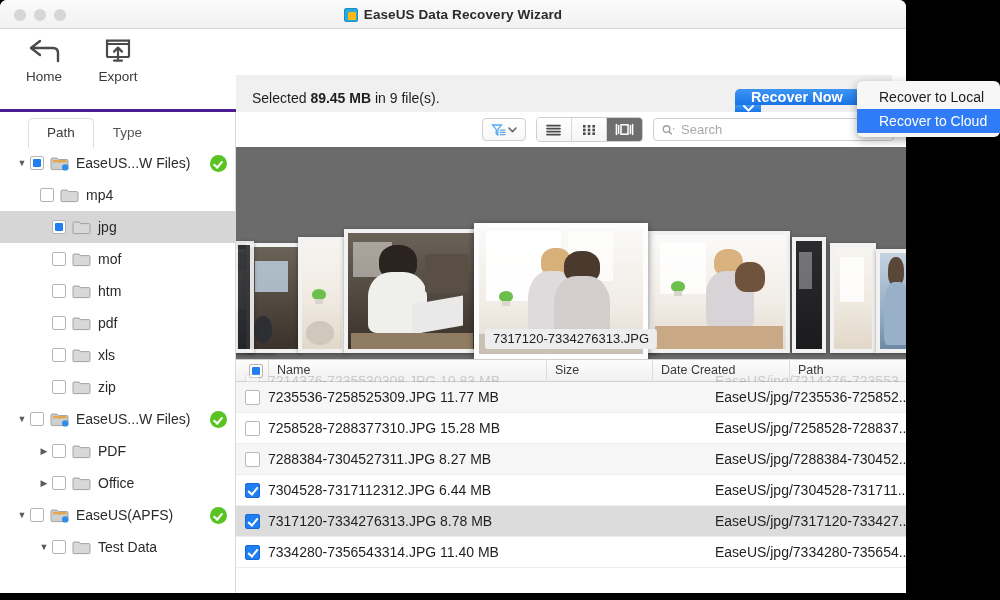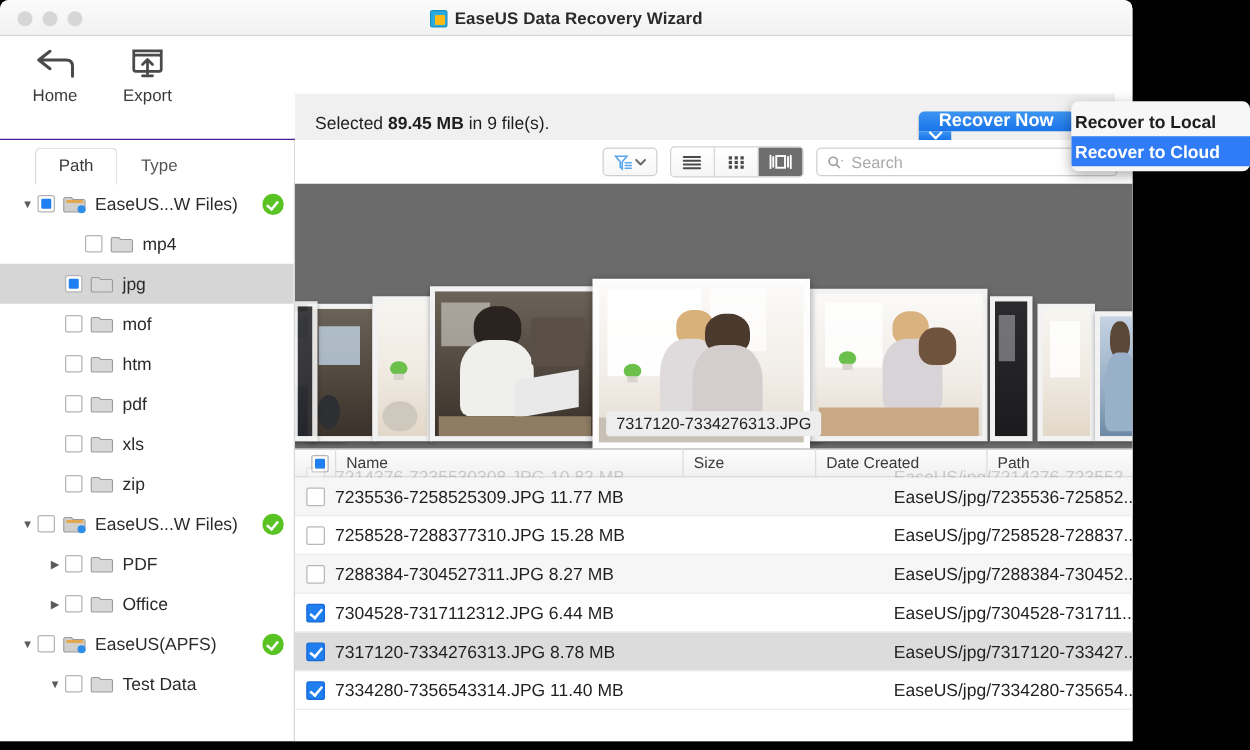--- a/index.html
+++ b/index.html
@@ -45,21 +45,21 @@
     content: ""; position: absolute; left: 3px; top: 3px;
     width: 8px; height: 8px; background: #fdb913; border-radius: 1px;
   }
   .title-text { font-size: 13.5px; font-weight: bold; color: #2b2b2b; letter-spacing: .1px; }
 
   
   .toolbar {
     position: relative;
     height: 83px;
     background: #ffffff;
-    border-bottom: 1px solid #4c1d95;
+    border-bottom: 3px solid #4c1d95;
   }
   .tool-btns { position: absolute; left: 10px; top: 10px; display: flex; gap: 6px; }
   .tool-btn {
     width: 68px; display: flex; flex-direction: column;
     align-items: center; gap: 4px; cursor: default;
   }
   .tool-btn svg { display: block; }
   .tool-label { font-size: 13.5px; color: #3a3a3a; }
 
   .infobar {
@@ -272,23 +272,22 @@
     width: 143px;
     background: #f7f7f7;
     border-radius: 6px;
     box-shadow: 0 3px 10px rgba(0,0,0,.34);
     padding: 4px 0;
     overflow: hidden;
     z-index: 50;
   }
   .menu-item {
     height: 24px; display: flex; align-items: center;
-    padding: 0 3px; font-size: 14px; color: #1c1c1c;
+    padding: 0 22px; font-size: 14px; color: #1c1c1c;
     white-space: nowrap;
-    font-weight: bold;
   }
   .menu-item.hl { background: #2f7cf6; color: #fff; }
 </style>
 </head>
 <body>
 
 <div id="root">
 
   <div class="window">
 
@@ -349,21 +348,21 @@
               <div class="disc">▼</div>
               <div class="cbox mixed"></div>
               <div class="folder"><svg width="19" height="15" viewBox="0 0 19 15">
                   <path d="M1 3.2 Q1 2 2.2 2 H7 L8.6 3.6 H16.8 Q18 3.6 18 4.8 V12.4 Q18 13.6 16.8 13.6 H2.2 Q1 13.6 1 12.4 Z" fill="#cfcfcf" stroke="#9a9a9a" stroke-width=".9"></path>
                   <path d="M3 3.9 H16.4 V6.4 H3 Z" fill="#e6a23c" opacity=".85"></path>
                   <circle cx="15.2" cy="11.4" r="3.2" fill="#2f8fe6"></circle>
                 </svg></div>
               <div class="node-label">EaseUS...W Files)</div>
               <div class="ok-badge"></div>
             </div>
-            <div class="tnode" style="padding-left: 52px;">
+            <div class="tnode" style="padding-left: 24px;">
               <div class="disc"></div>
               <div class="cbox"></div>
               <div class="folder"><svg width="19" height="15" viewBox="0 0 19 15">
                   <path d="M1 3.2 Q1 2 2.2 2 H7 L8.6 3.6 H16.8 Q18 3.6 18 4.8 V12.4 Q18 13.6 16.8 13.6 H2.2 Q1 13.6 1 12.4 Z" fill="#d8d8d8" stroke="#9a9a9a" stroke-width=".9"></path>
                 </svg></div>
               <div class="node-label">mp4</div>
             </div>
             <div class="tnode sel" style="padding-left: 36px;">
               <div class="disc"></div>
               <div class="cbox mixed"></div>

